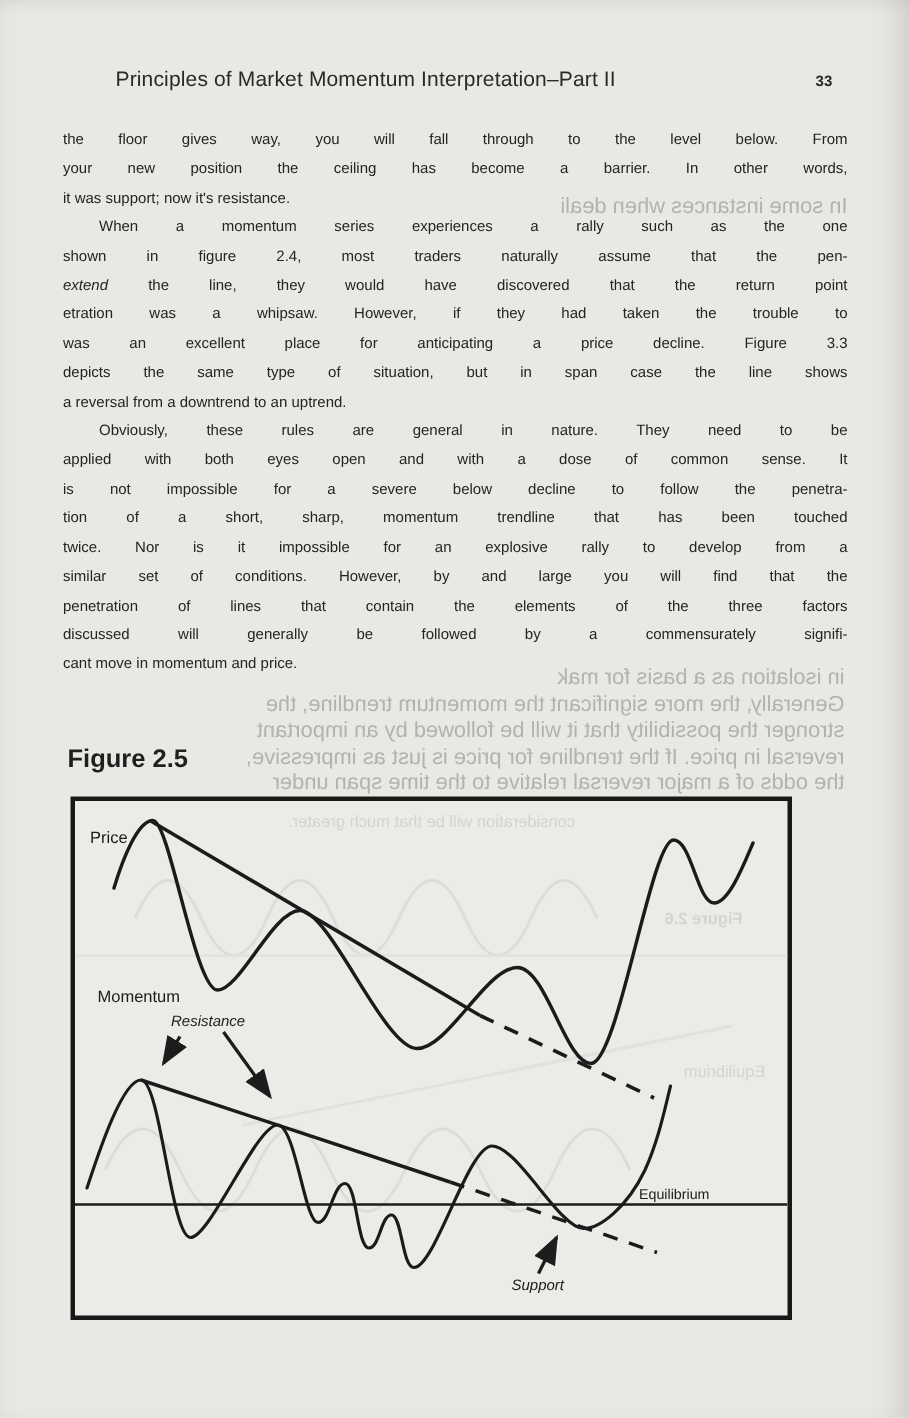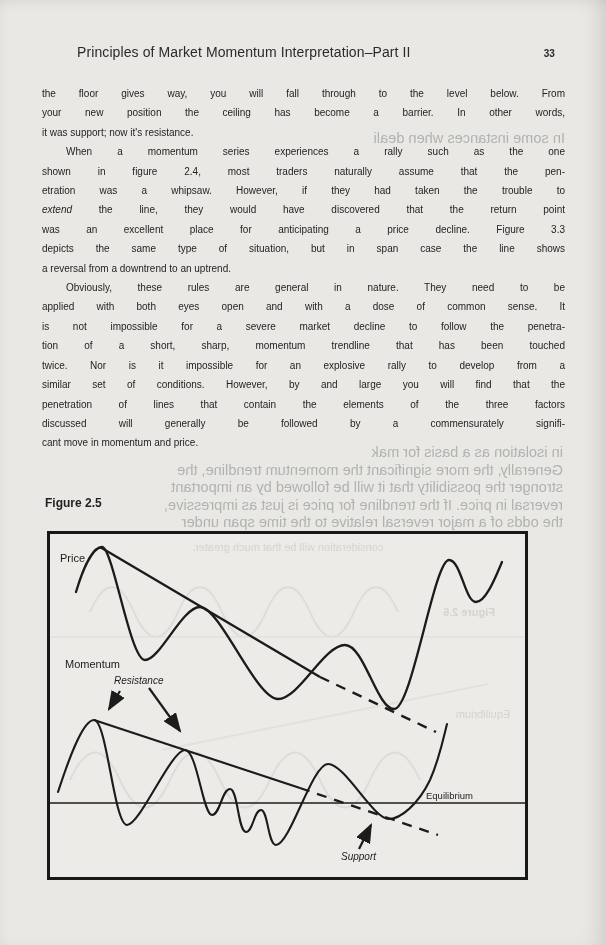--- a/index.html
+++ b/index.html
@@ -24,21 +24,21 @@
   .bodytext {
     position:absolute; left:42px; top:84px; width:523px;
     font-size:10px; line-height:19.4px; color:#242424;
   }
   .jl { text-align:justify; text-align-last:justify; }
   .ll { text-align-last:left; }
   .ind { text-indent:24px; }
   em { font-style:italic; }
   .figlabel {
     position:absolute; left:45px; top:496px;
-    font-size:12px; font-weight:bold; color:#1f1f1f;
+    font-size:17px; font-weight:bold; color:#1f1f1f;
   }
   .figbox {
     position:absolute; left:47px; top:531px; width:475px; height:343px;
     border:3px solid #181818; background:#ecebe7;
   }
   .figbox svg { display:block; width:100%; height:100%; }
   
   .ghost {
     position:absolute; color:#b0b3b0; transform:scaleX(-1);
     font-size:14.6px; line-height:17.5px; pointer-events:none;
@@ -70,29 +70,29 @@
   <span class="num">33</span>
 </div>
 
 <div class="bodytext">
   <div class="jl">the floor gives way, you will fall through to the level below. From</div>
   <div class="jl">your new position the ceiling has become a barrier. In other words,</div>
   <div class="jl ll">it was support; now it's resistance.</div>
 
   <div class="jl ind">When a momentum series experiences a rally such as the one</div>
   <div class="jl">shown in figure 2.4, most traders naturally assume that the pen-</div>
+  <div class="jl"><em>extend</em><span> the line, they would have discovered that the return point</span></div>
   <div class="jl">etration was a whipsaw. However, if they had taken the trouble to</div>
-  <div class="jl"><em>extend</em><span> the line, they would have discovered that the return point</span></div>
   <div class="jl">was an excellent place for anticipating a price decline. Figure 3.3</div>
   <div class="jl">depicts the same type of situation, but in span case the line shows</div>
   <div class="jl ll">a reversal from a downtrend to an uptrend.</div>
 
   <div class="jl ind">Obviously, these rules are general in nature. They need to be</div>
   <div class="jl">applied with both eyes open and with a dose of common sense. It</div>
-  <div class="jl">is not impossible for a severe market decline to follow the penetra-</div>
+  <div class="jl">is not impossible for a severe below decline to follow the penetra-</div>
   <div class="jl">tion of a short, sharp, momentum trendline that has been touched</div>
   <div class="jl">twice. Nor is it impossible for an explosive rally to develop from a</div>
   <div class="jl">similar set of conditions. However, by and large you will find that the</div>
   <div class="jl">penetration of lines that contain the elements of the three factors</div>
   <div class="jl">discussed will generally be followed by a commensurately signifi-</div>
   <div class="jl ll">cant move in momentum and price.</div>
 </div>
 
 <div class="figlabel">Figure 2.5</div>
 

